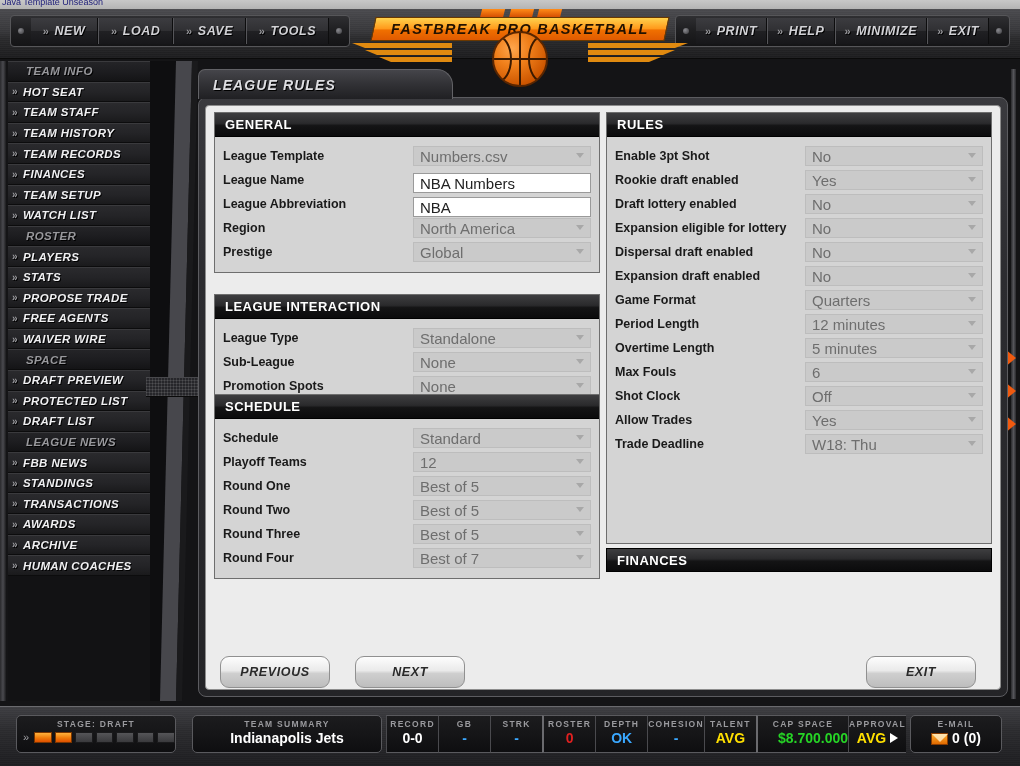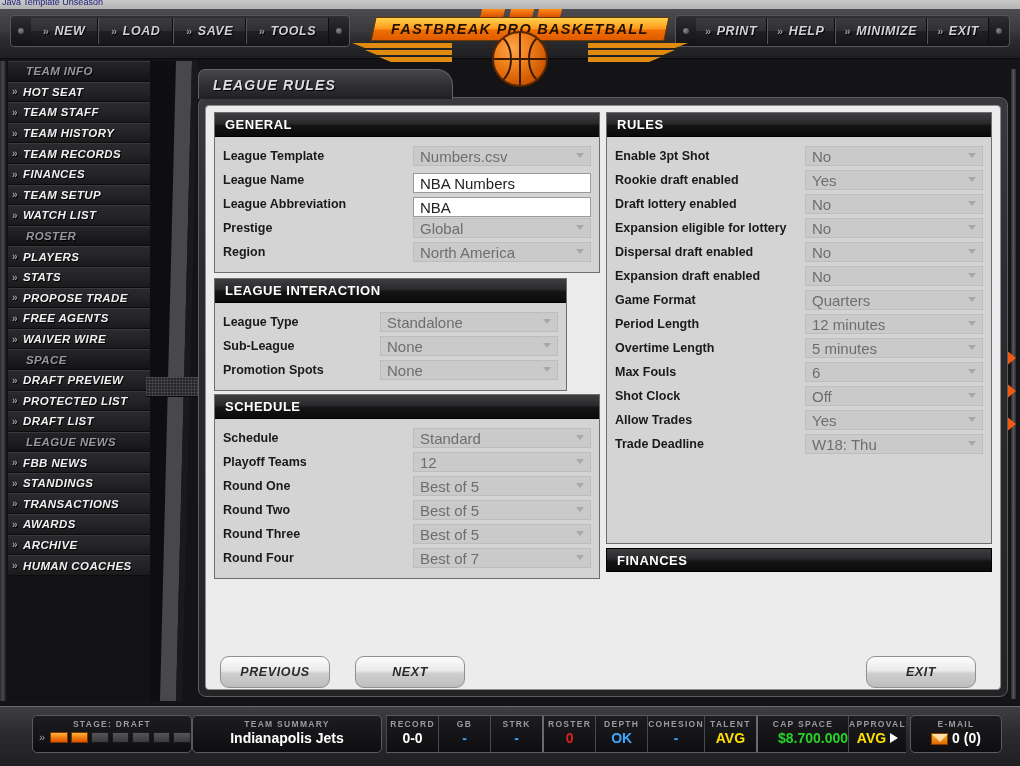--- a/index.html
+++ b/index.html
@@ -251,21 +251,21 @@
   .textinput {
     background: #ffffff;
     border: 1px solid #9a9a9a;
     color: #222;
     cursor: text;
     margin-top: 6px;
   }
 
   
   #grp-general   { left: 8px;   top: 6px;   width: 386px; }
-  #grp-interact  { left: 8px;   top: 172px; width: 353px; }
+  #grp-interact  { left: 8px;   top: 188px; width: 386px; }
   #grp-schedule  { left: 8px;   top: 288px; width: 386px; }
   #grp-rules     { left: 400px; top: 6px;   width: 386px; height: 432px; }
   #grp-finances  { left: 400px; top: 442px; width: 386px; height: 30px; border: none; background: transparent; }
   #grp-finances .group-title { border: 1px solid #000; }
 
   #grp-general  .field,
   #grp-interact .field { width: 178px; }
   #grp-schedule .field { width: 178px; }
   #grp-rules    .field { width: 178px; }
 
@@ -313,21 +313,21 @@
       repeating-linear-gradient(0deg, rgba(255,255,255,0.02) 0 1px, rgba(0,0,0,0) 1px 2px),
       linear-gradient(to bottom, #3d3d41 0%, #2b2b2e 40%, #1d1d20 100%);
     border-top: 1px solid #6a6a6e;
   }
   .sb-panel {
     position: absolute; top: 8px; height: 38px;
     background: linear-gradient(to bottom, #1c1c1e 0%, #141416 60%, #0e0e10 100%);
     border: 1px solid #5a5a5e;
     border-radius: 5px;
   }
-  .sb-stage  { left: 32px;  width: 160px; }
+  .sb-stage  { left: 16px;  width: 160px; }
   .sb-team   { left: 192px; width: 190px; }
   .sb-stats  { left: 386px; width: 520px; background: transparent; border: none; }
   .sb-email  { left: 910px; width: 92px; }
 
   .sb-caption {
     text-align: center;
     color: #9a9a9e;
     font-size: 8.5px; font-weight: bold;
     letter-spacing: 1.3px;
     padding-top: 3px;
@@ -620,30 +620,30 @@
                 <span>NBA Numbers</span>
               </div>
             </div>
             <div class="row">
               <div class="row-label">League Abbreviation</div>
               <div class="field textinput">
                 <span>NBA</span>
               </div>
             </div>
             <div class="row">
+              <div class="row-label">Region</div>
+              <div class="field select">
+                <span>North America</span>
+                <span class="caret"></span>
+              </div>
+            </div>
+            <div class="row">
               <div class="row-label">Prestige</div>
               <div class="field select">
                 <span>Global</span>
-                <span class="caret"></span>
-              </div>
-            </div>
-            <div class="row">
-              <div class="row-label">Region</div>
-              <div class="field select">
-                <span>North America</span>
                 <span class="caret"></span>
               </div>
             </div>
           </div>
       </div>
 
       <div class="group" id="grp-interact">
         <div class="group-title">LEAGUE INTERACTION</div>
         <div class="group-body">
             <div class="row">

